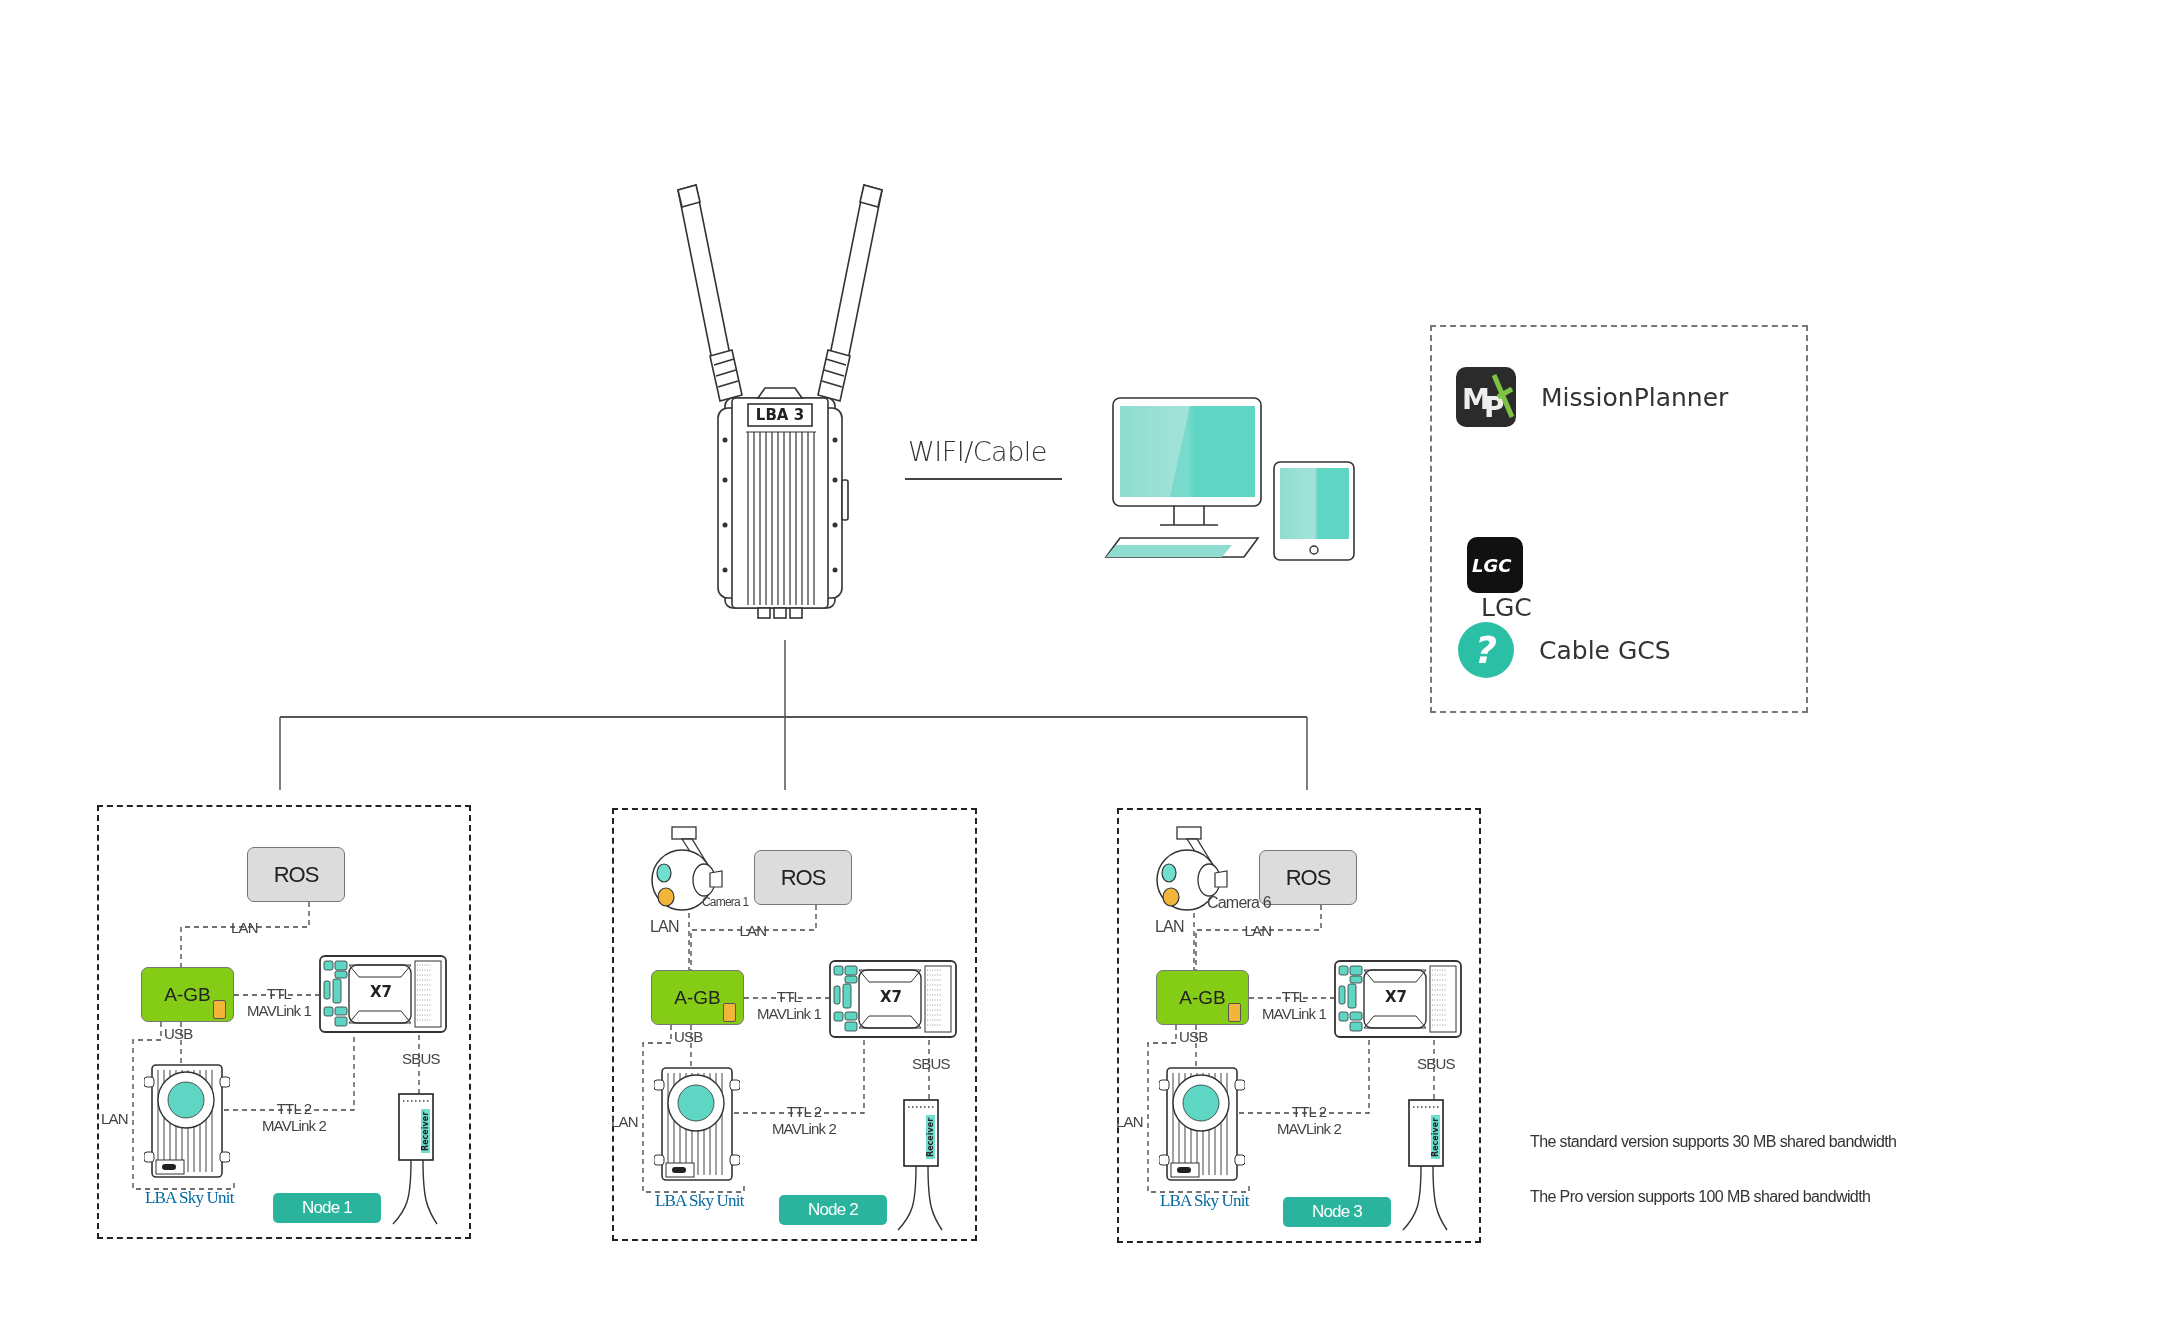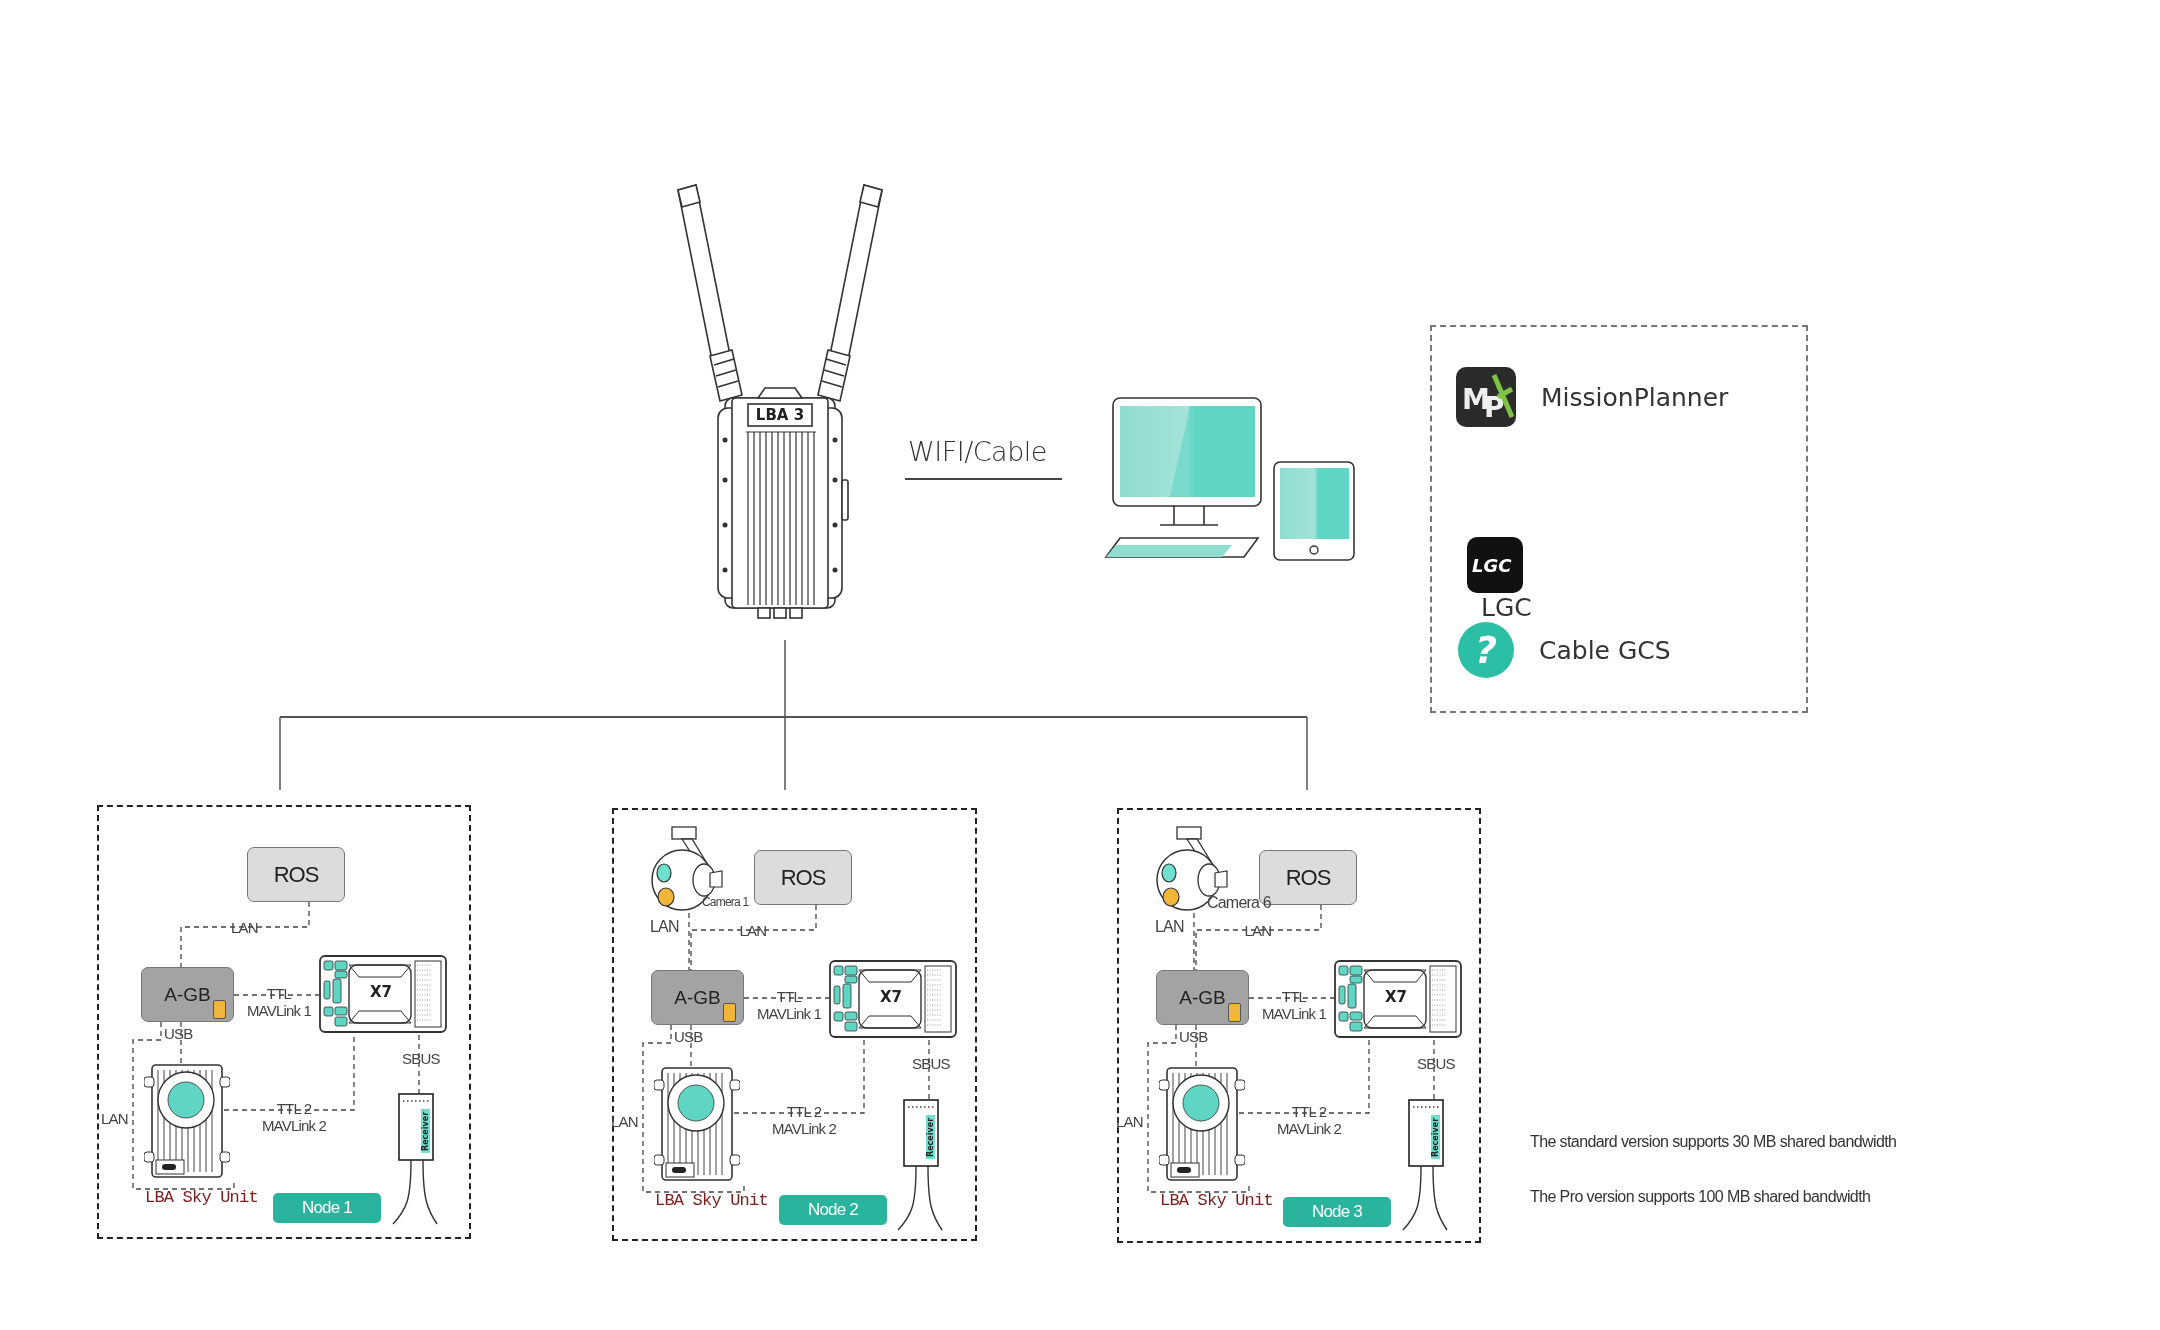--- a/index.html
+++ b/index.html
@@ -10,27 +10,27 @@
   .lbl { position:absolute; font-family:"Liberation Sans", sans-serif; color:#444; letter-spacing:-0.5px; white-space:nowrap; }
   .wifi { font-family:"DejaVu Sans", sans-serif; font-size:27px; color:#333; font-weight:300; }
   .gcs-box { position:absolute; left:1430px; top:325px; width:378px; height:388px;
              border:2px dashed #777; box-sizing:border-box; }
   .gcs-item { position:absolute; left:24px; height:60px; display:flex; align-items:center; }
   .gcs-icon { width:60px; height:60px; border-radius:10px; display:flex; align-items:center; justify-content:center; flex:none; }
   .gcs-name { margin-left:25px; font-size:25px; color:#333; font-family:"DejaVu Sans", sans-serif; }
   .node { position:absolute; border:2.5px dashed #222; box-sizing:border-box; }
   .ros { position:absolute; width:98px; height:55px; background:#dcdcdc; border:1.5px solid #777; border-radius:7px;
          display:flex; align-items:center; justify-content:center; font-size:22px; color:#222; font-family:"Liberation Sans", sans-serif; letter-spacing:-1px; box-sizing:border-box; }
-  .agb { position:absolute; width:93px; height:55px; background:#a3a3a3; border:1.5px solid #777; border-radius:7px;
+  .agb { position:absolute; width:93px; height:55px; background:#84cc16; border:1.5px solid #777; border-radius:7px;
          display:flex; align-items:center; justify-content:center; font-size:19px; color:#222; font-family:"Liberation Sans", sans-serif; box-sizing:border-box; padding-bottom:0; }
   .agb .chip { position:absolute; right:7px; bottom:2px; width:11px; height:17px; background:#f1b53a; border:1px solid #555; border-radius:2px; }
   .small { font-size:15px; color:#444; font-family:"Liberation Sans", sans-serif; letter-spacing:-0.8px; line-height:17px; text-align:center; }
   .badge { position:absolute; width:108px; height:30px; background:#2bb49d; border-radius:5px; color:#fff;
            font-size:17px; display:flex; align-items:center; justify-content:center; font-family:"Liberation Sans", sans-serif; letter-spacing:-0.8px; }
-  .sky-label { font-size:17px; color:#7f1d1d; font-family:Liberation Mono, monospace; letter-spacing:-0.8px; }
+  .sky-label { font-size:17px; color:#0369a1; font-family:Liberation Serif, serif; letter-spacing:-0.8px; }
   .note { position:absolute; left:1530px; font-size:16px; color:#333; font-family:"Liberation Sans", sans-serif; letter-spacing:-0.6px; }
 </style>
 </head>
 <body>
 
 <svg class="layer" width="2160" height="1330">
   <line x1="785" y1="640" x2="785" y2="790" stroke="#555" stroke-width="1.5"></line>
   <line x1="280" y1="717" x2="1307" y2="717" stroke="#555" stroke-width="2"></line>
   <line x1="280" y1="717" x2="280" y2="790" stroke="#555" stroke-width="1.5"></line>
   <line x1="1307" y1="717" x2="1307" y2="790" stroke="#555" stroke-width="1.5"></line>

